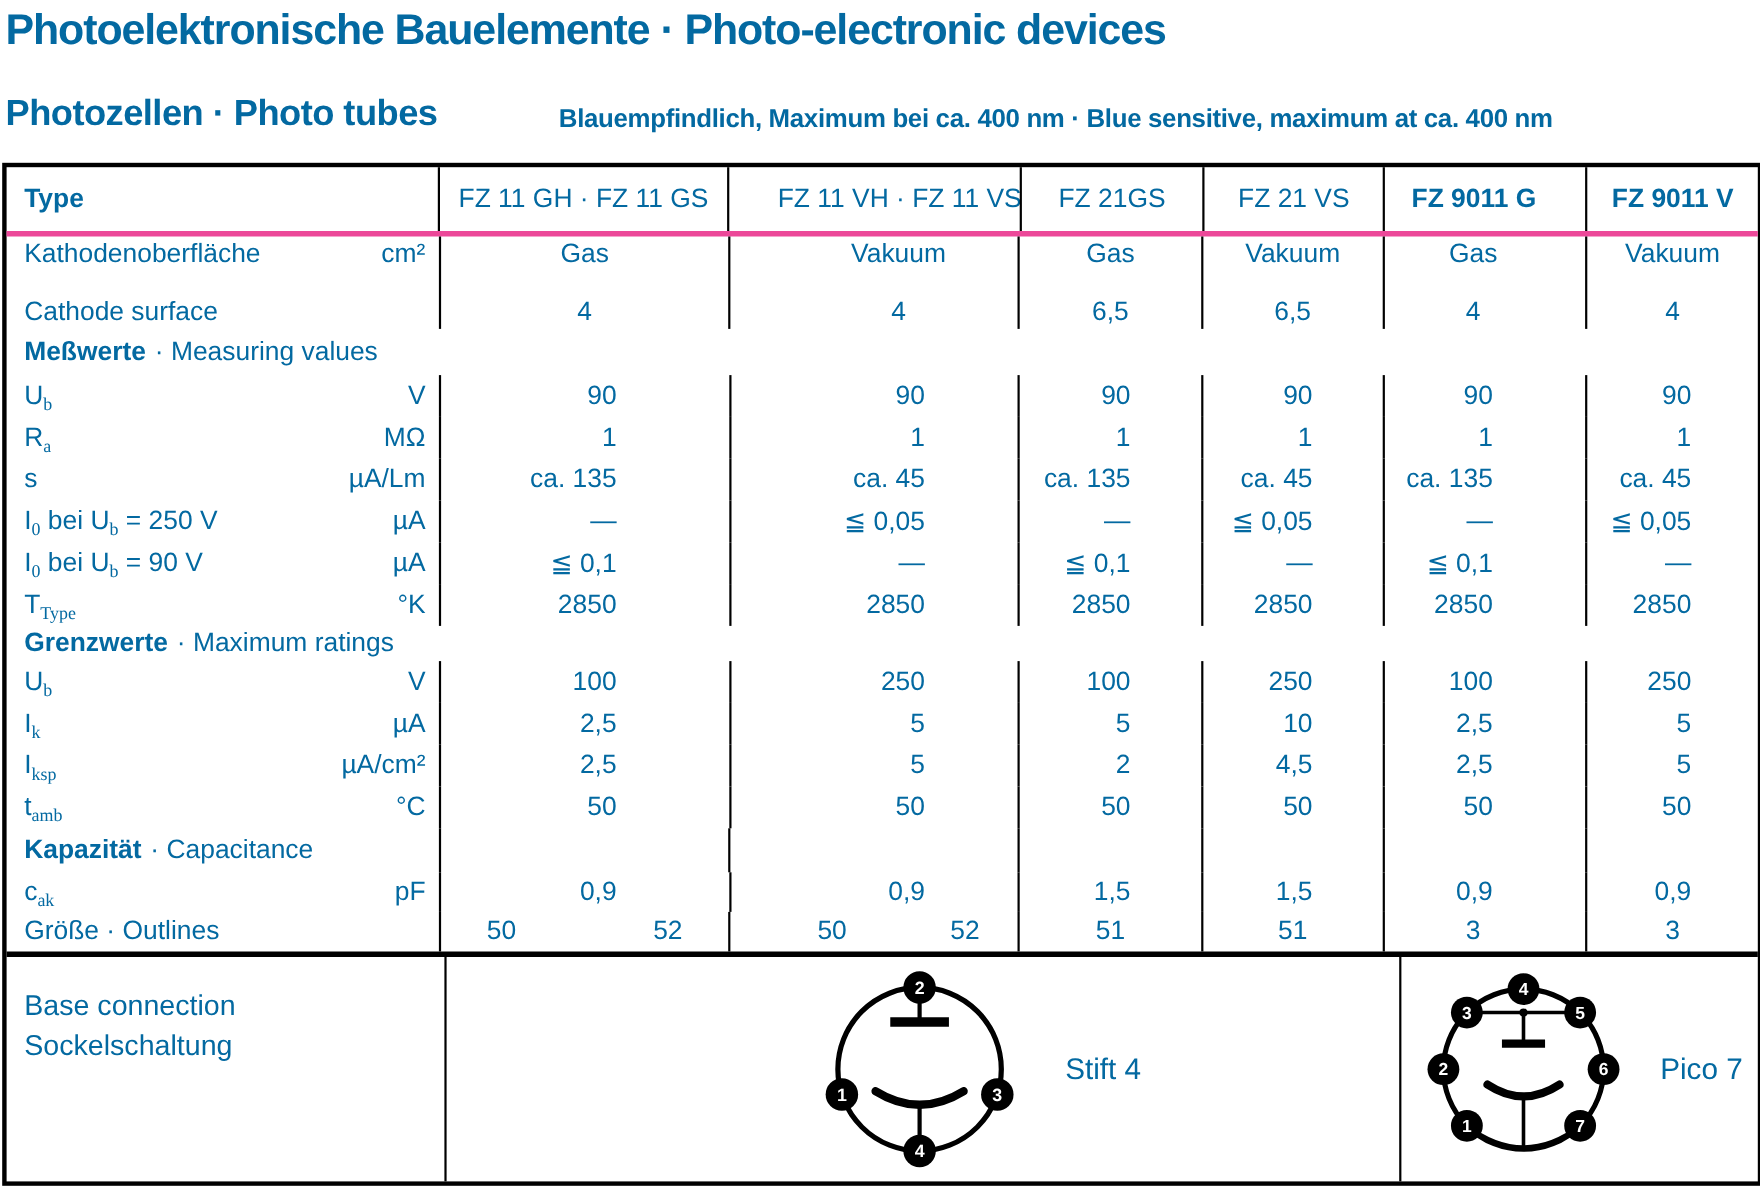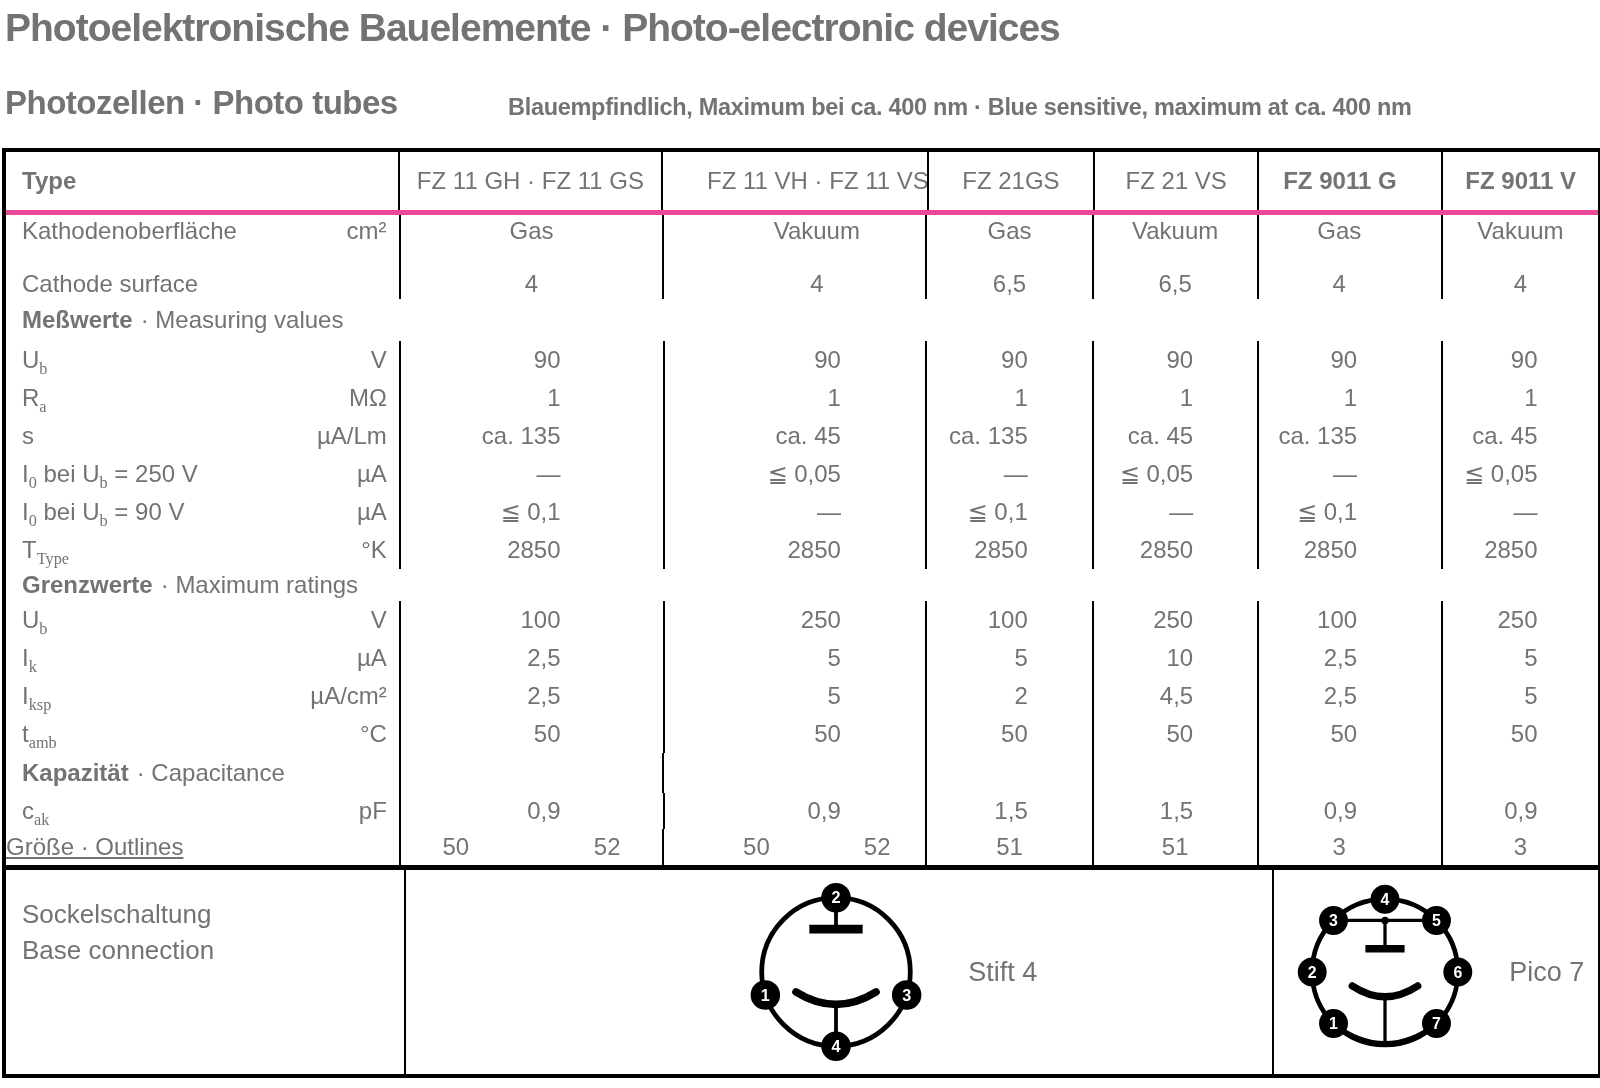--- a/index.html
+++ b/index.html
@@ -1,16 +1,16 @@
 <!DOCTYPE html>
 <html><head>
 <meta charset="utf-8">
 <style>
   html,body{margin:0;padding:0;background:#fff;}
-  .page{position:relative;width:1600px;height:1088px;background:#fff;color:#737373;
+  .page{position:relative;width:1600px;height:1088px;background:#fff;color:#0369a1;
         font-family:"Liberation Sans","DejaVu Sans",sans-serif;overflow:hidden;}
   .title{position:absolute;left:5px;top:6px;font-size:39px;font-weight:bold;letter-spacing:-1px;white-space:nowrap;}
   .subtitle{position:absolute;left:5px;top:84px;font-size:33px;font-weight:bold;letter-spacing:-0.5px;white-space:nowrap;}
   .note{position:absolute;left:508px;top:94px;font-size:23.5px;font-weight:bold;letter-spacing:-0.3px;white-space:nowrap;}
 
   .dtable{position:absolute;left:2px;top:148px;width:1592px;border:4px solid #000;background:#fff;}
   .row{display:flex;align-items:center;font-size:24px;}
   .hrow{height:58px;border-bottom:5px solid #ec4899;font-weight:normal;}
   .cell{box-sizing:border-box;height:100%;display:flex;align-items:center;}
   .c0{width:25.0%;} .c1{width:16.8%;} .c2{width:16.7%;padding-left:44px;} .c3{width:10.6%;}
@@ -391,21 +391,21 @@
         </div>
         <div class="cell vb c5">
           <span class="rnum">0,9</span>
         </div>
         <div class="cell vb c6">
           <span class="rnum">0,9</span>
         </div>
       </div>
       <div class="row orow">
         <div class="cell c0">
-          <span style=" text-decoration: underline;">Größe · Outlines</span>
+          <span style="padding-left: 16px;">Größe · Outlines</span>
         </div>
         <div class="cell vb c1">
           <div class="pair">
             <span>50</span>
             <span>52</span>
           </div>
         </div>
         <div class="cell vb c2">
           <div class="pair">
             <span>50</span>
@@ -420,22 +420,22 @@
         </div>
         <div class="cell vb c5">
           <span class="ctr" style="width: 100%;">3</span>
         </div>
         <div class="cell vb c6">
           <span class="ctr" style="width: 100%;">3</span>
         </div>
       </div>
       <div class="base">
         <div class="baselabel c0">
+          <div>Base connection</div>
           <div>Sockelschaltung</div>
-          <div>Base connection</div>
         </div>
         <div class="basemid">
           <div class="svgwrap mid-nudge"><svg width="200" height="200" viewBox="0 0 210 210">
               <circle cx="105" cy="105" r="78" fill="none" stroke="#000" stroke-width="5"></circle>
               <line x1="105" y1="27" x2="105" y2="57" stroke="#000" stroke-width="4"></line>
               <line x1="77" y1="60" x2="133" y2="60" stroke="#000" stroke-width="9"></line>
               <path d="M63,126 Q105,152 147,126" fill="none" stroke="#000" stroke-width="8" stroke-linecap="round"></path>
               <line x1="105" y1="139" x2="105" y2="183" stroke="#000" stroke-width="4"></line>
               <g>
                 <circle cx="30.81759172897803" cy="129.10332556124592" r="15.5" fill="#000"></circle>

